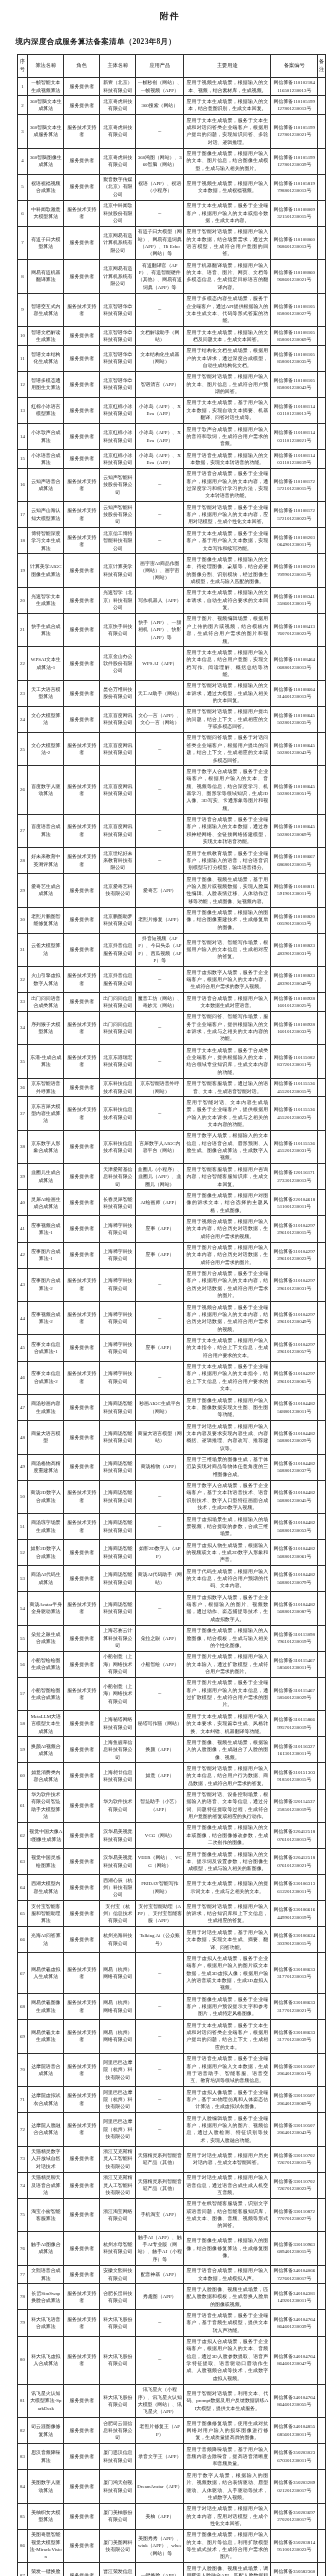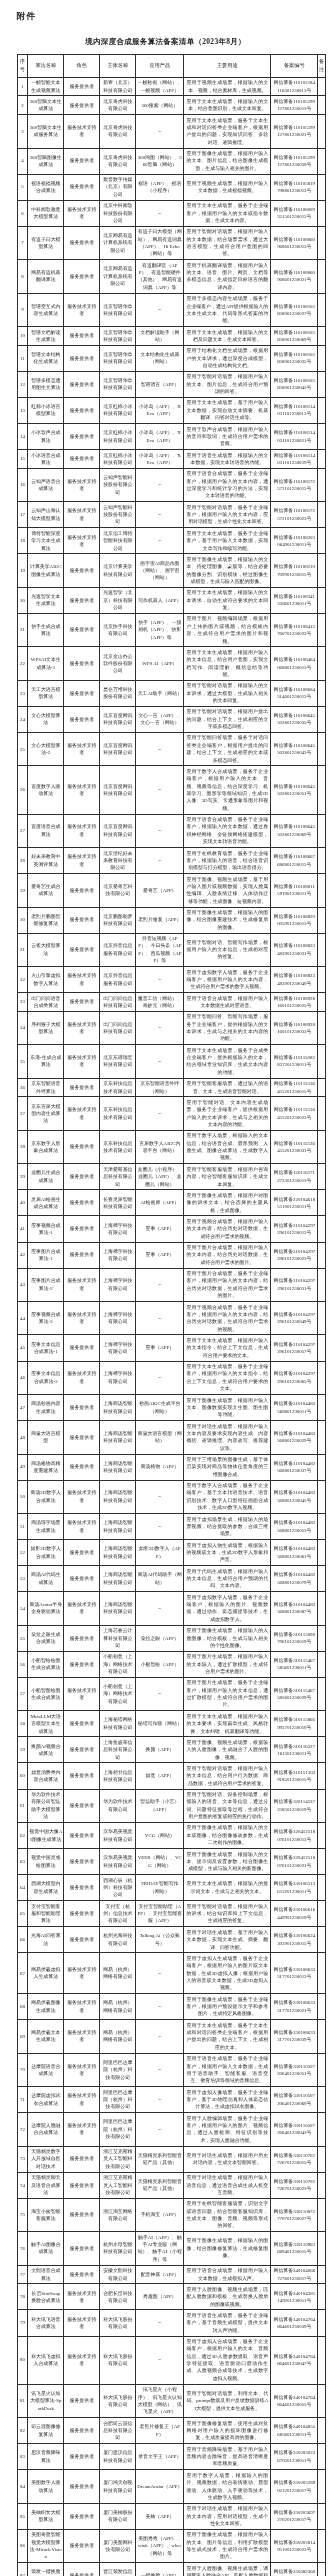--- a/index.html
+++ b/index.html
@@ -9,23 +9,23 @@
     background: #ffffff;
     color: #1e1e1e;
     font-family: "Liberation Serif", "DejaVu Serif", serif;
   }
   .page { padding: 11.3px 7.2px 31px 15.5px; }
   .attachment-label {
     font-size: 8.8px;
     font-weight: bold;
     letter-spacing: 1px;
     margin: 0 0 13.4px 1px;
+    text-align: center;
   }
   .doc-title {
-    text-align: center;
     font-size: 7.5px;
     font-weight: bold;
     margin: 0 7.2px 7.2px 0;
     letter-spacing: 0.3px;
   }
   table.filing-table {
     border-collapse: collapse;
     table-layout: fixed;
     width: 307px;
     margin-left: 1px;

